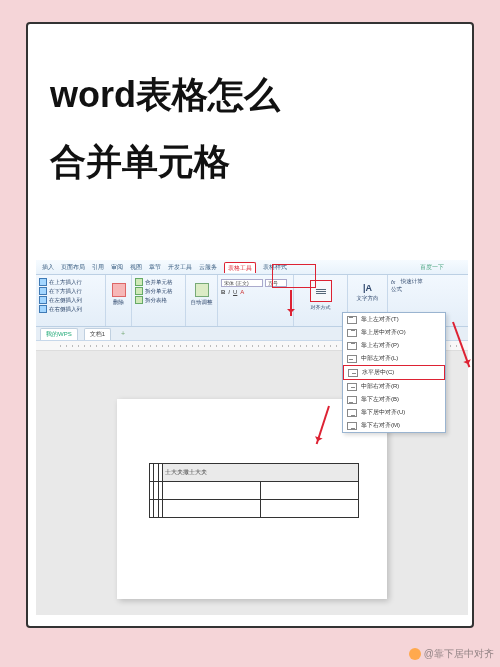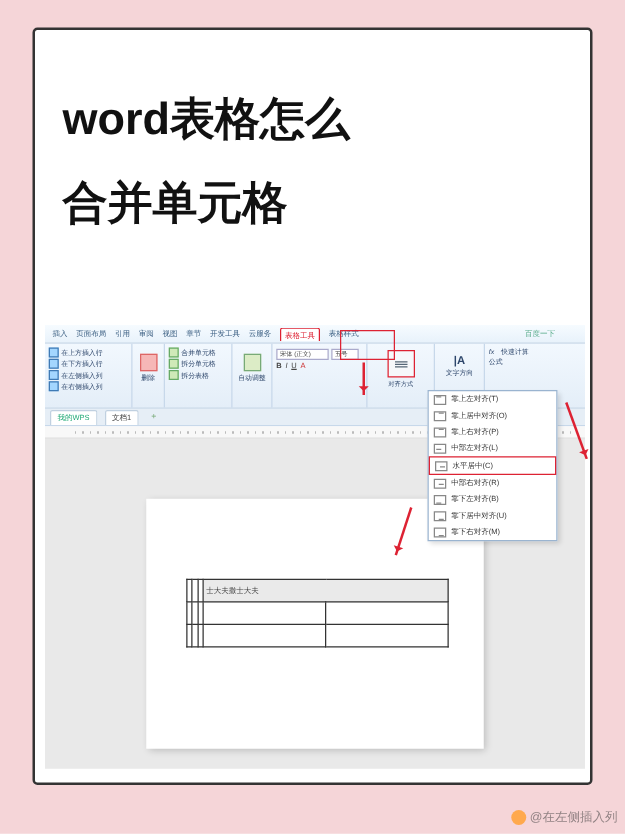--- a/index.html
+++ b/index.html
@@ -331,14 +331,14 @@
         </tbody>
           </table>
       </div>
     </div>
 
   </div>
 </div>
 
 <div class="watermark">
   <span class="wm-ic"></span>
-  <span>@在左侧插入列</span>
+  <span>@靠下居中对齐</span>
 </div>
 
 </body></html>

